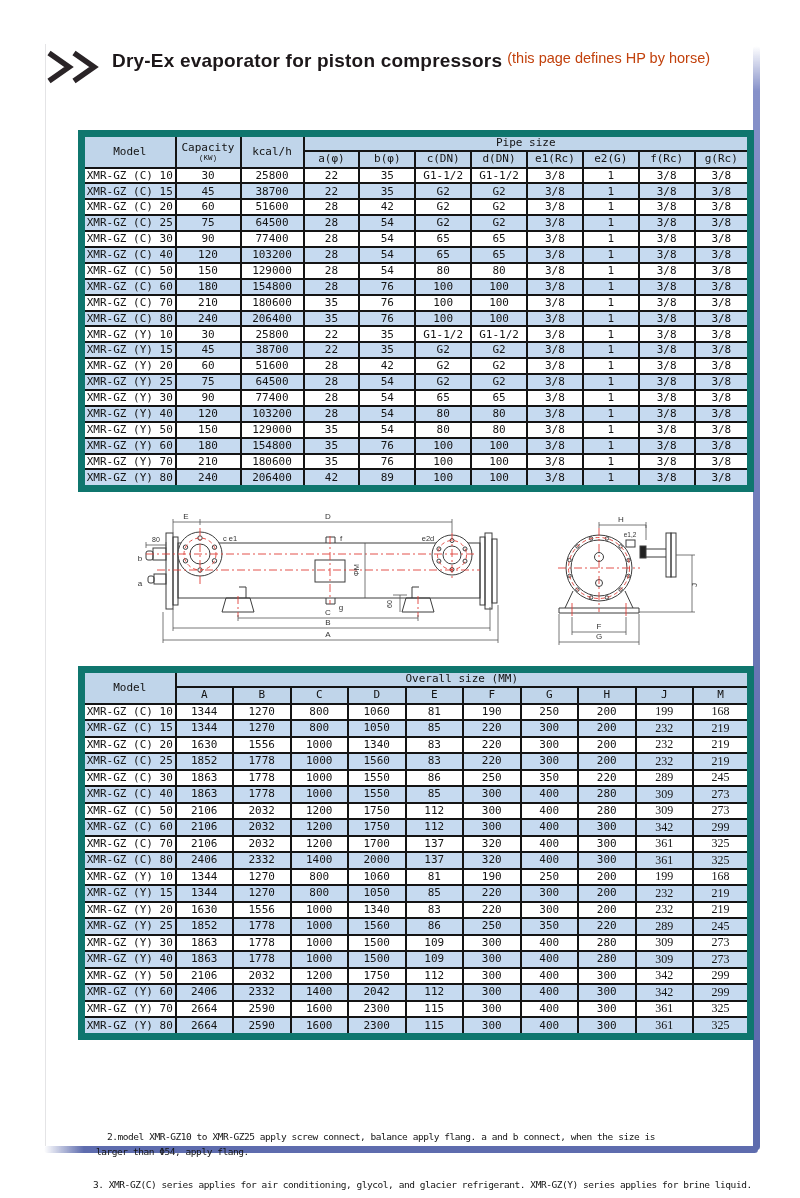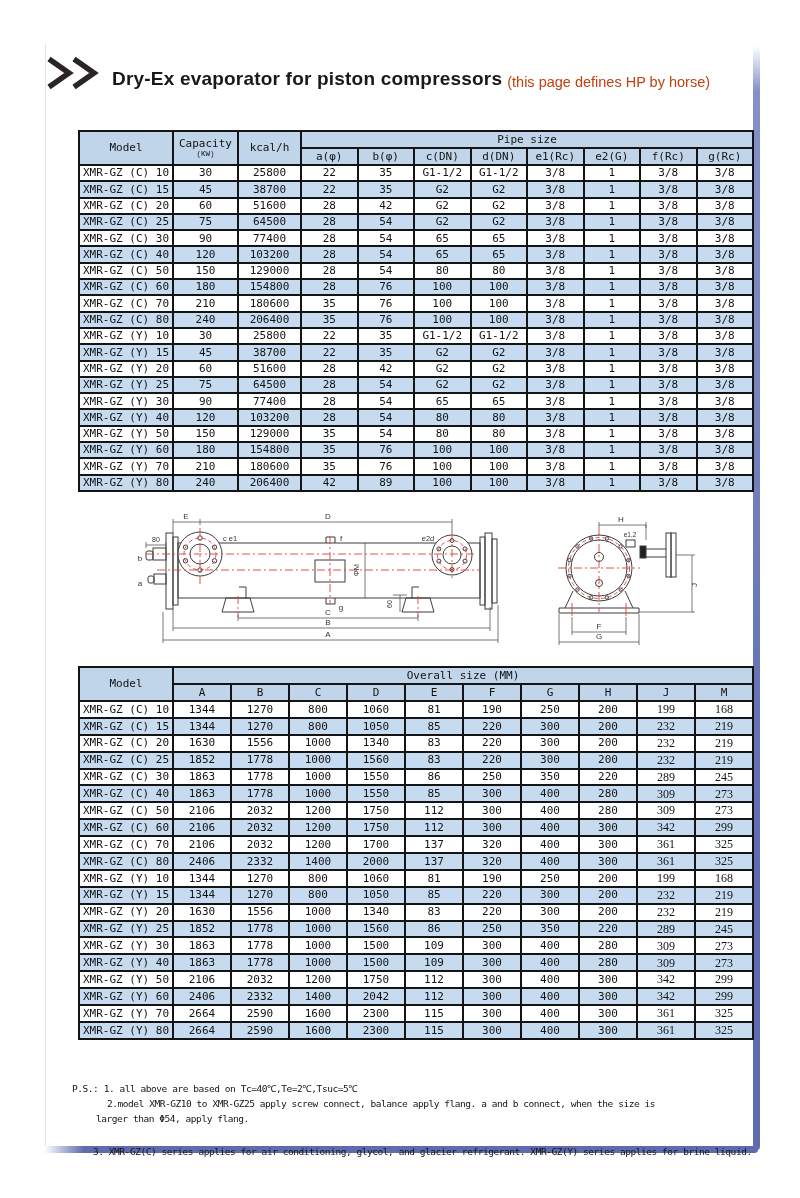--- a/index.html
+++ b/index.html
@@ -13,49 +13,49 @@
     position:absolute; left:753px; top:46px; width:7px; height:1104px; border-radius:4px;
     background:linear-gradient(180deg, rgba(134,145,201,0) 0px, #8691c9 45px, #5e6cae 75%, #5e6cae 100%);
     filter:blur(0.4px);
   }
   .accent-bottom {
     position:absolute; left:44px; top:1146px; width:714px; height:7px; border-radius:4px;
     background:linear-gradient(90deg, rgba(94,108,174,0) 0px, #5e6cae 40px, #5e6cae 100%);
     filter:blur(0.4px);
   }
   
-  .titlebar { position:absolute; left:46px; top:50px; height:40px; display:flex; align-items:flex-end; }
+  .titlebar { position:absolute; left:46px; top:50px; height:40px; display:flex; align-items:flex-start; }
   .chevrons { width:54px; height:34px; margin-right:12px; }
   .doc-title { font-size:19px; font-weight:600; color:#1c1719; margin:0; letter-spacing:0.2px; white-space:nowrap; }
   .doc-sub   { font-size:14.5px; font-weight:400; color:#c2410c; margin-left:5px; white-space:nowrap; }
   
   .spec-table {
     position:absolute; border-collapse:collapse; table-layout:fixed; background:#fff;
     font-family:"DejaVu Sans Mono","Liberation Mono",monospace; font-size:11px; color:#131313;
-    text-align:center; border:2px solid #0f766e;
+    text-align:center; border:7px solid #0f766e;
   }
   .spec-table th, .spec-table td { border:2px solid #141414; padding:0; line-height:1.05; overflow:hidden; white-space:nowrap; }
   .spec-table thead tr { height:17px; }
   .spec-table th { background:#c0d5ea; font-weight:normal; }
   .spec-table tbody tr:nth-child(even) td { background:#c6daf0; }
   .spec-table tbody td.model-cell { background:#ffffff; }
   #pipe-table    { left:78px; top:130px; width:676px; height:362px; }
   #overall-table { left:78px; top:666px; width:676px; height:374px; }
   .unit-small { font-size:7.5px; line-height:8px;font-family:Liberation Mono, monospace; }
   td.serif-num { font-family:Liberation Serif, serif; font-size:12px; }
   
   .diagram { position:absolute; left:60px; top:500px; width:680px; height:165px; }
   .diagram text { font-family:"Liberation Sans", sans-serif; fill:#333; }
   
   .notes {
     position:absolute; left:72px; top:1081px; width:688px;
     font-family:"DejaVu Sans Mono","Liberation Mono",monospace; font-size:9.5px;
     letter-spacing:-0.45px; color:#141414; line-height:15px; white-space:nowrap;
   }
-  .note-l2 { margin-left:35px; }
+  .note-l2 { margin-left:35px;margin-top:48px; }
   .note-l3 { margin-left:24px; }
   .note-l4 { margin-left:21px; margin-top:18px; }
 </style>
 </head>
 <body>
 
 <div class="sheet">
 
   <div class="frame-left"></div>
   <div class="accent-right"></div>
@@ -808,22 +808,18 @@
           <td>300</td>
           <td>400</td>
           <td>300</td>
           <td class="serif-num">361</td>
           <td class="serif-num">325</td>
         </tr>
       </tbody>
   </table>
 
   <div class="notes">
-    <div class="note-l1">
-      <span>P.S.:</span>
-      <span>1. all above are based on Tc=40℃,Te=2℃,Tsuc=5℃</span>
-    </div>
     <div class="note-l2">2.model XMR-GZ10 to XMR-GZ25 apply screw connect, balance apply flang. a and b connect, when the size is</div>
     <div class="note-l3">larger than Φ54, apply flang.</div>
     <div class="note-l4">3. XMR-GZ(C) series applies for air conditioning, glycol, and glacier refrigerant. XMR-GZ(Y) series applies for brine liquid.</div>
   </div>
 
 </div>
 
 </body></html>

